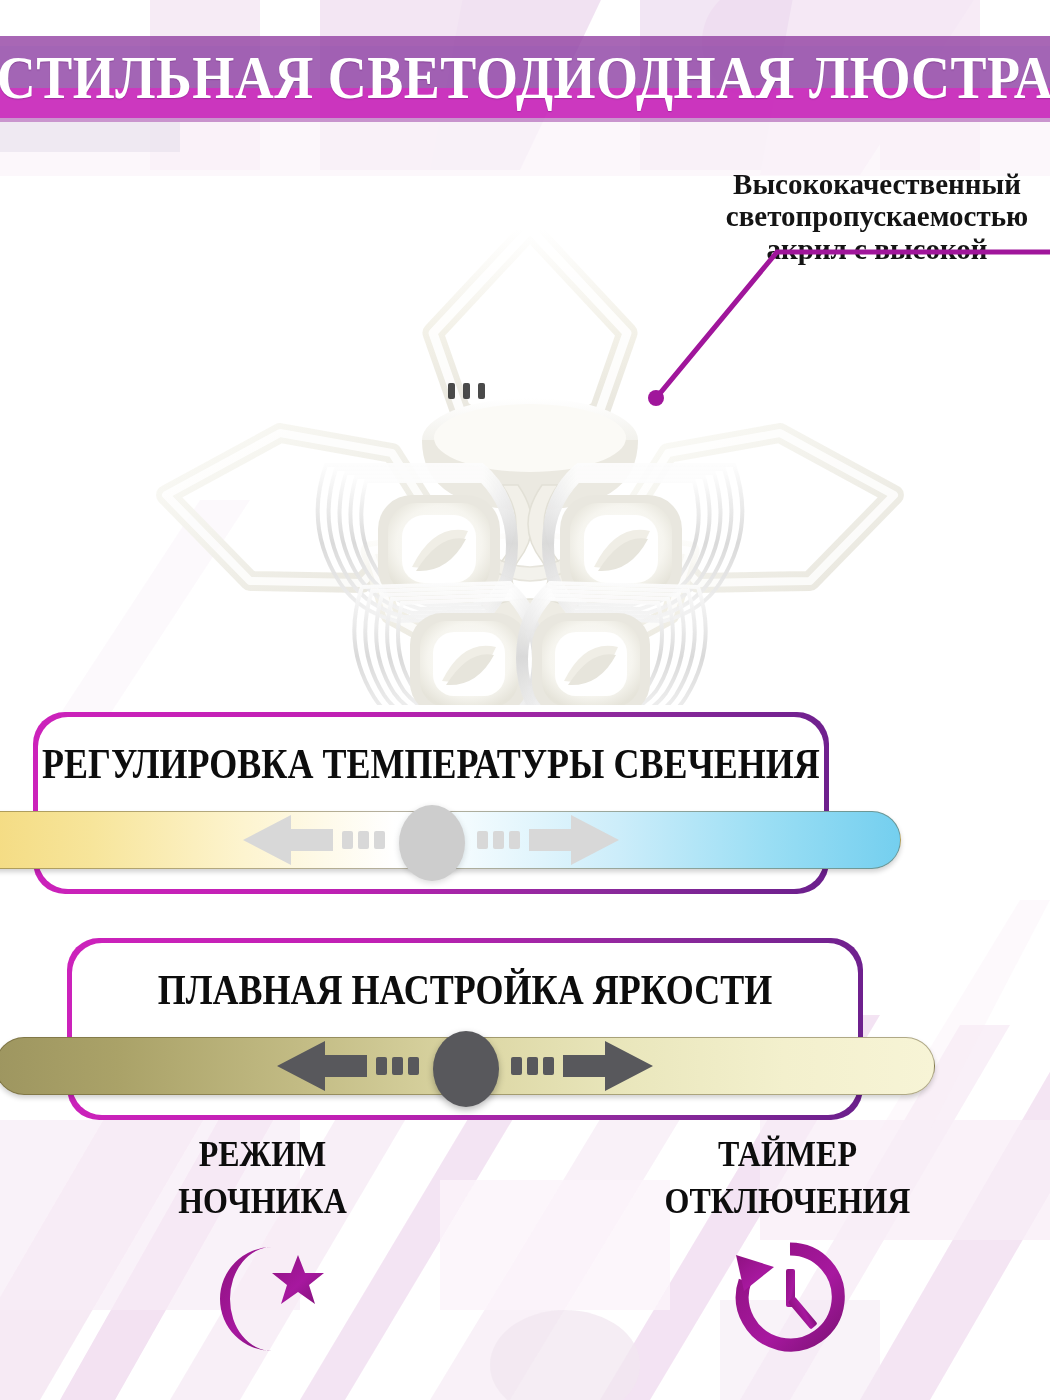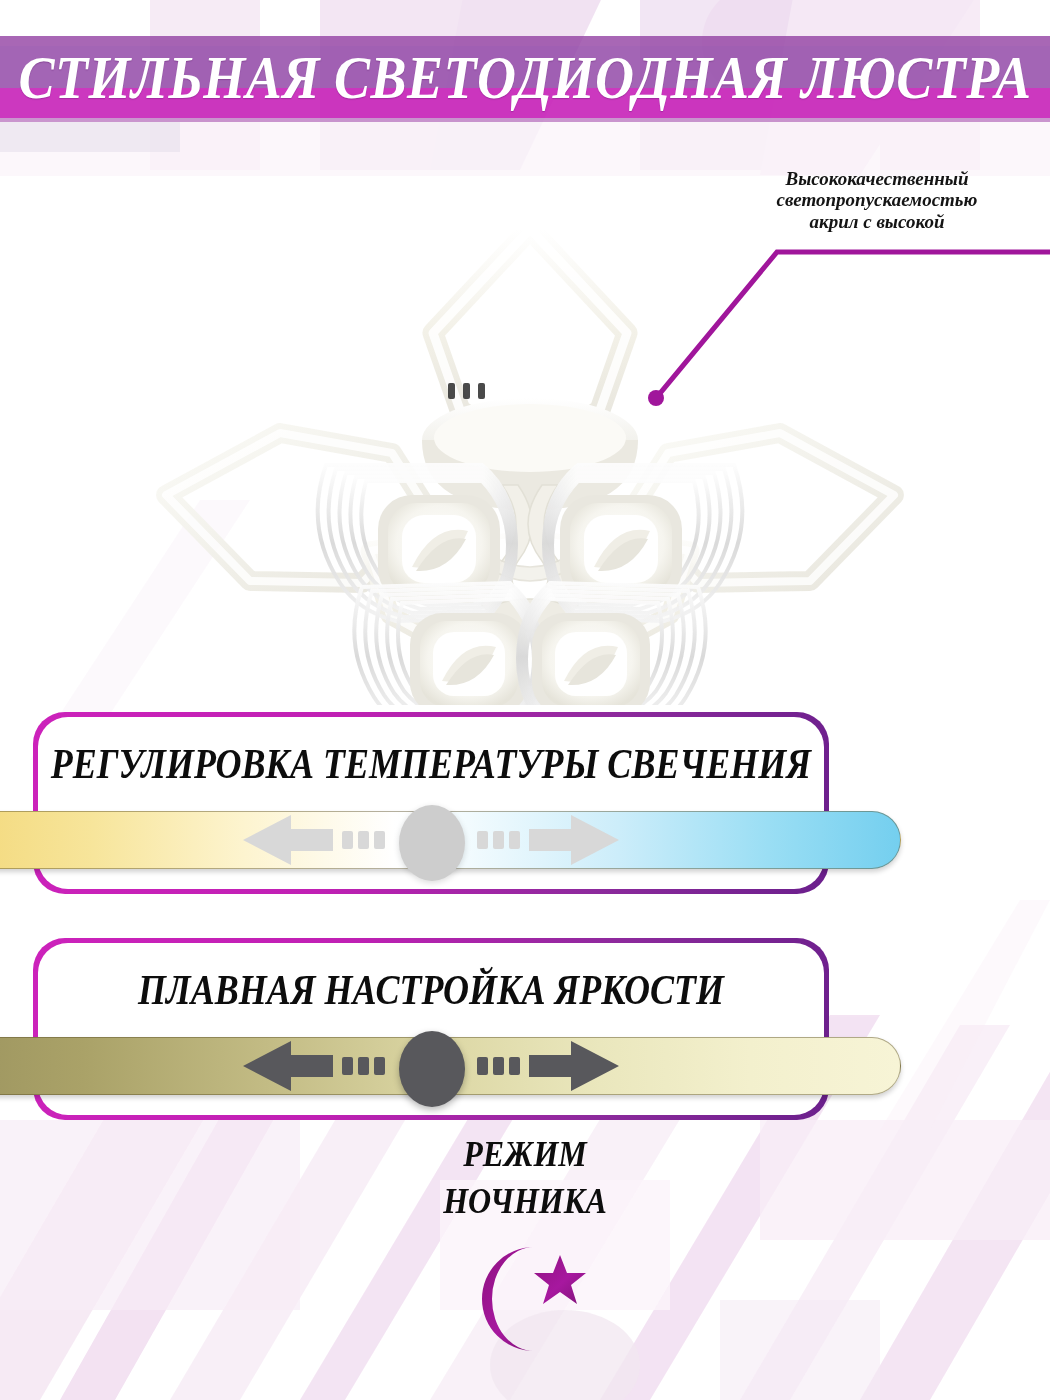--- a/index.html
+++ b/index.html
@@ -8,21 +8,20 @@
     font-family: "Liberation Serif", serif;
     background: #ffffff;
     overflow: hidden;
   }
 
   #root {
     position: relative;
     width: 1050px; height: 1400px;
     background: #ffffff;
     overflow: hidden;
-    font-style: italic;
   }
 
   
   .bg-layer { position: absolute; inset: 0; overflow: hidden; }
   .bg-svg { position: absolute; inset: 0; width: 1050px; height: 1400px; }
 
   
   .banner {
     position: absolute;
     left: 0; top: 36px;
@@ -48,21 +47,21 @@
   }
 
   
   .callout-text {
     position: absolute;
     right: 8px; top: 168px;
     width: 330px;
     text-align: center;
     font-family: "Liberation Serif", serif;
     font-weight: bold;
-    font-size: 19px;
+    font-size: 29px;
     line-height: 1.12;
     color: #141414;
   }
   .callout-line { position: absolute; left: 600px; top: 230px; width: 450px; height: 190px; }
 
   
   .product { position: absolute; left: 130px; top: 195px; width: 800px; height: 510px; }
 
   
   .panel {
@@ -73,21 +72,21 @@
     padding: 5px;
   }
   .panel-inner {
     border-radius: 30px;
     background: #ffffff;
     height: 100%;
     display: flex; flex-direction: column;
     align-items: center; justify-content: center;
   }
   #panel-temp { top: 712px; height: 182px; }
-  #panel-bright { top: 938px; height: 182px; }
+  #panel-bright { top: 938px; height: 182px; margin-left: 34px; }
 
   .panel-title {
     font-family: "Liberation Serif", serif;
     font-weight: bold;
     font-size: 36px;
     color: #0d0d0d;
     white-space: nowrap;
     transform: scaleY(1.15);
     margin-top: 10px;
     margin-bottom: 22px;
@@ -400,17 +399,36 @@
             <stop offset="0%" stop-color="#8E1180"></stop>
             <stop offset="55%" stop-color="#A7189F"></stop>
             <stop offset="100%" stop-color="#7E1277"></stop>
           </linearGradient>
         </defs>
         <path d="M74 8 A52 52 0 1 0 74 112 A42 52 0 1 1 74 8 Z" fill="url(#moong)"></path>
         <polygon points="100,16 107,34 126,34 111,46 117,65 100,53 83,65 89,46 74,34 93,34" fill="url(#moong)"></polygon>
       </svg>
     </div>
 
+    <div class="feature">
+      <div class="feature-label">
+        <div class="lbl-l1">ТАЙМЕР</div>
+        <div class="lbl-l2">ОТКЛЮЧЕНИЯ</div>
+      </div>
+      <svg class="feature-icon" width="120" height="120" viewBox="0 0 120 120">
+        <defs>
+          <linearGradient id="clockg" x1="0" y1="0" x2="1" y2="1">
+            <stop offset="0%" stop-color="#8E1180"></stop>
+            <stop offset="60%" stop-color="#A7189F"></stop>
+            <stop offset="100%" stop-color="#7E1277"></stop>
+          </linearGradient>
+        </defs>
+        <path d="M62 10 a48 48 0 1 1 -45 32" fill="none" stroke="url(#clockg)" stroke-width="13" stroke-linecap="butt"></path>
+        <polygon points="8,16 46,28 16,52" fill="url(#clockg)"></polygon>
+        <rect x="58" y="30" width="9" height="38" rx="2" fill="url(#clockg)"></rect>
+        <rect x="60" y="60" width="9" height="36" rx="2" fill="url(#clockg)" transform="rotate(-40 64 62)"></rect>
+      </svg>
+    </div>
 
 
   </div>
 
 </div>
 
 </body></html>

